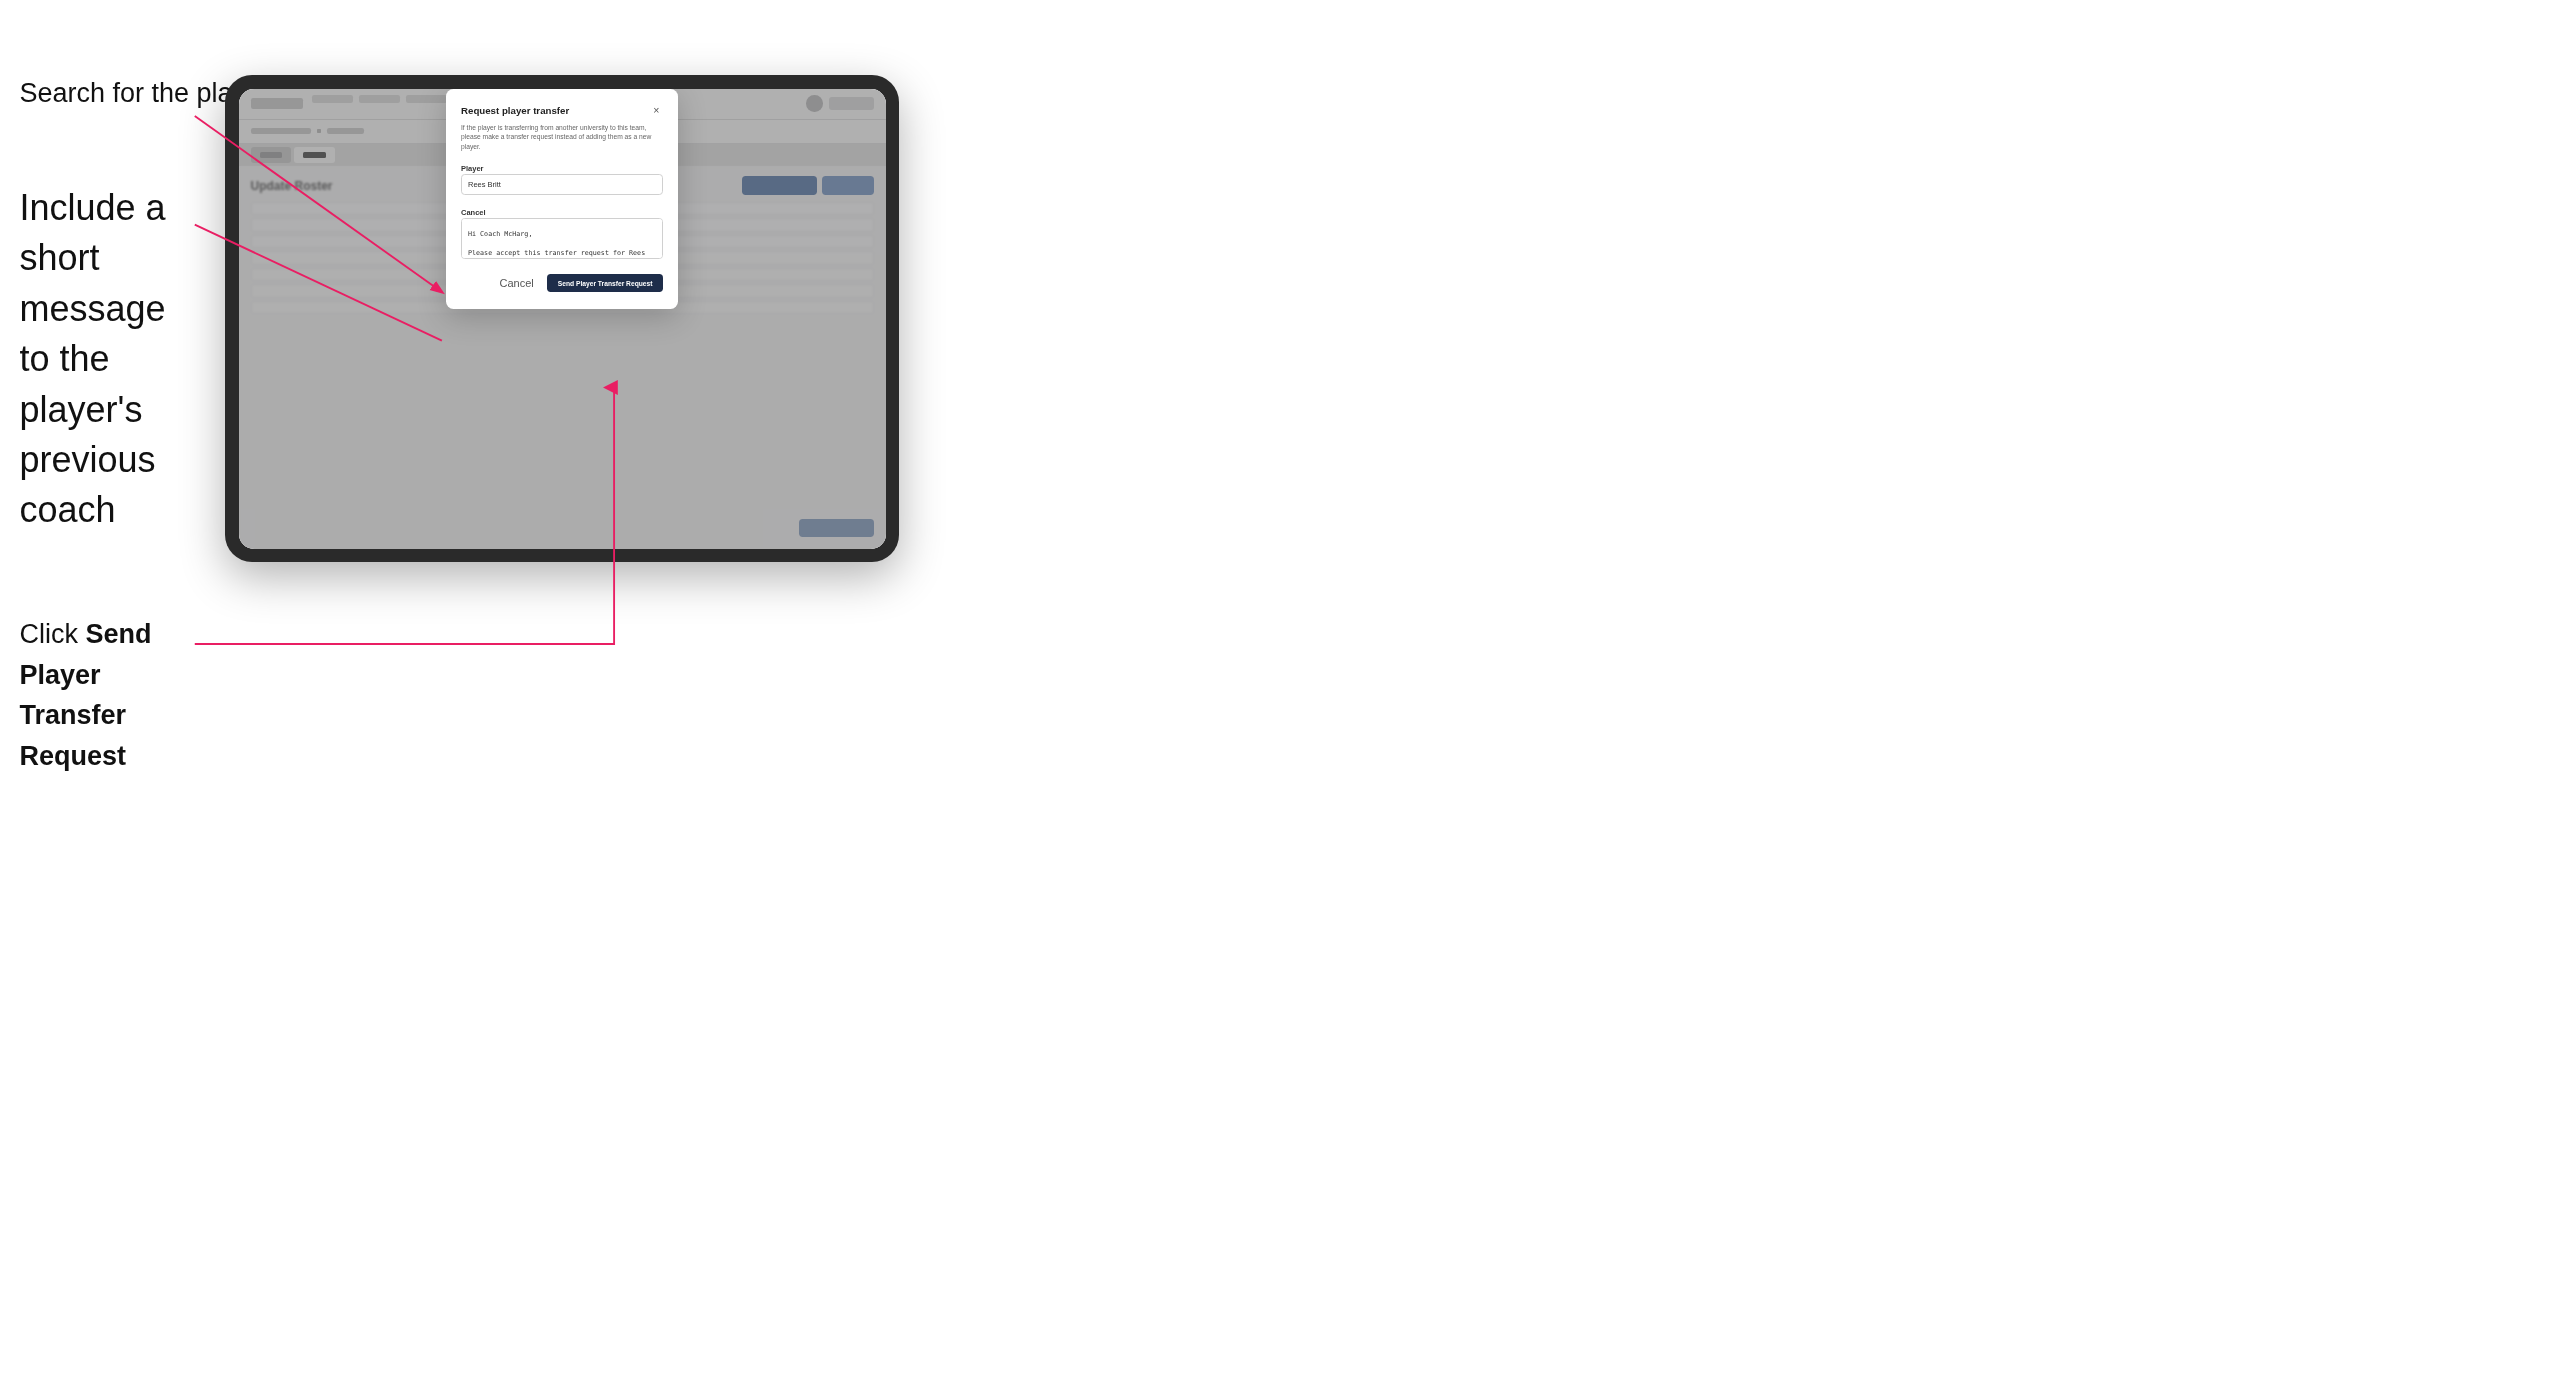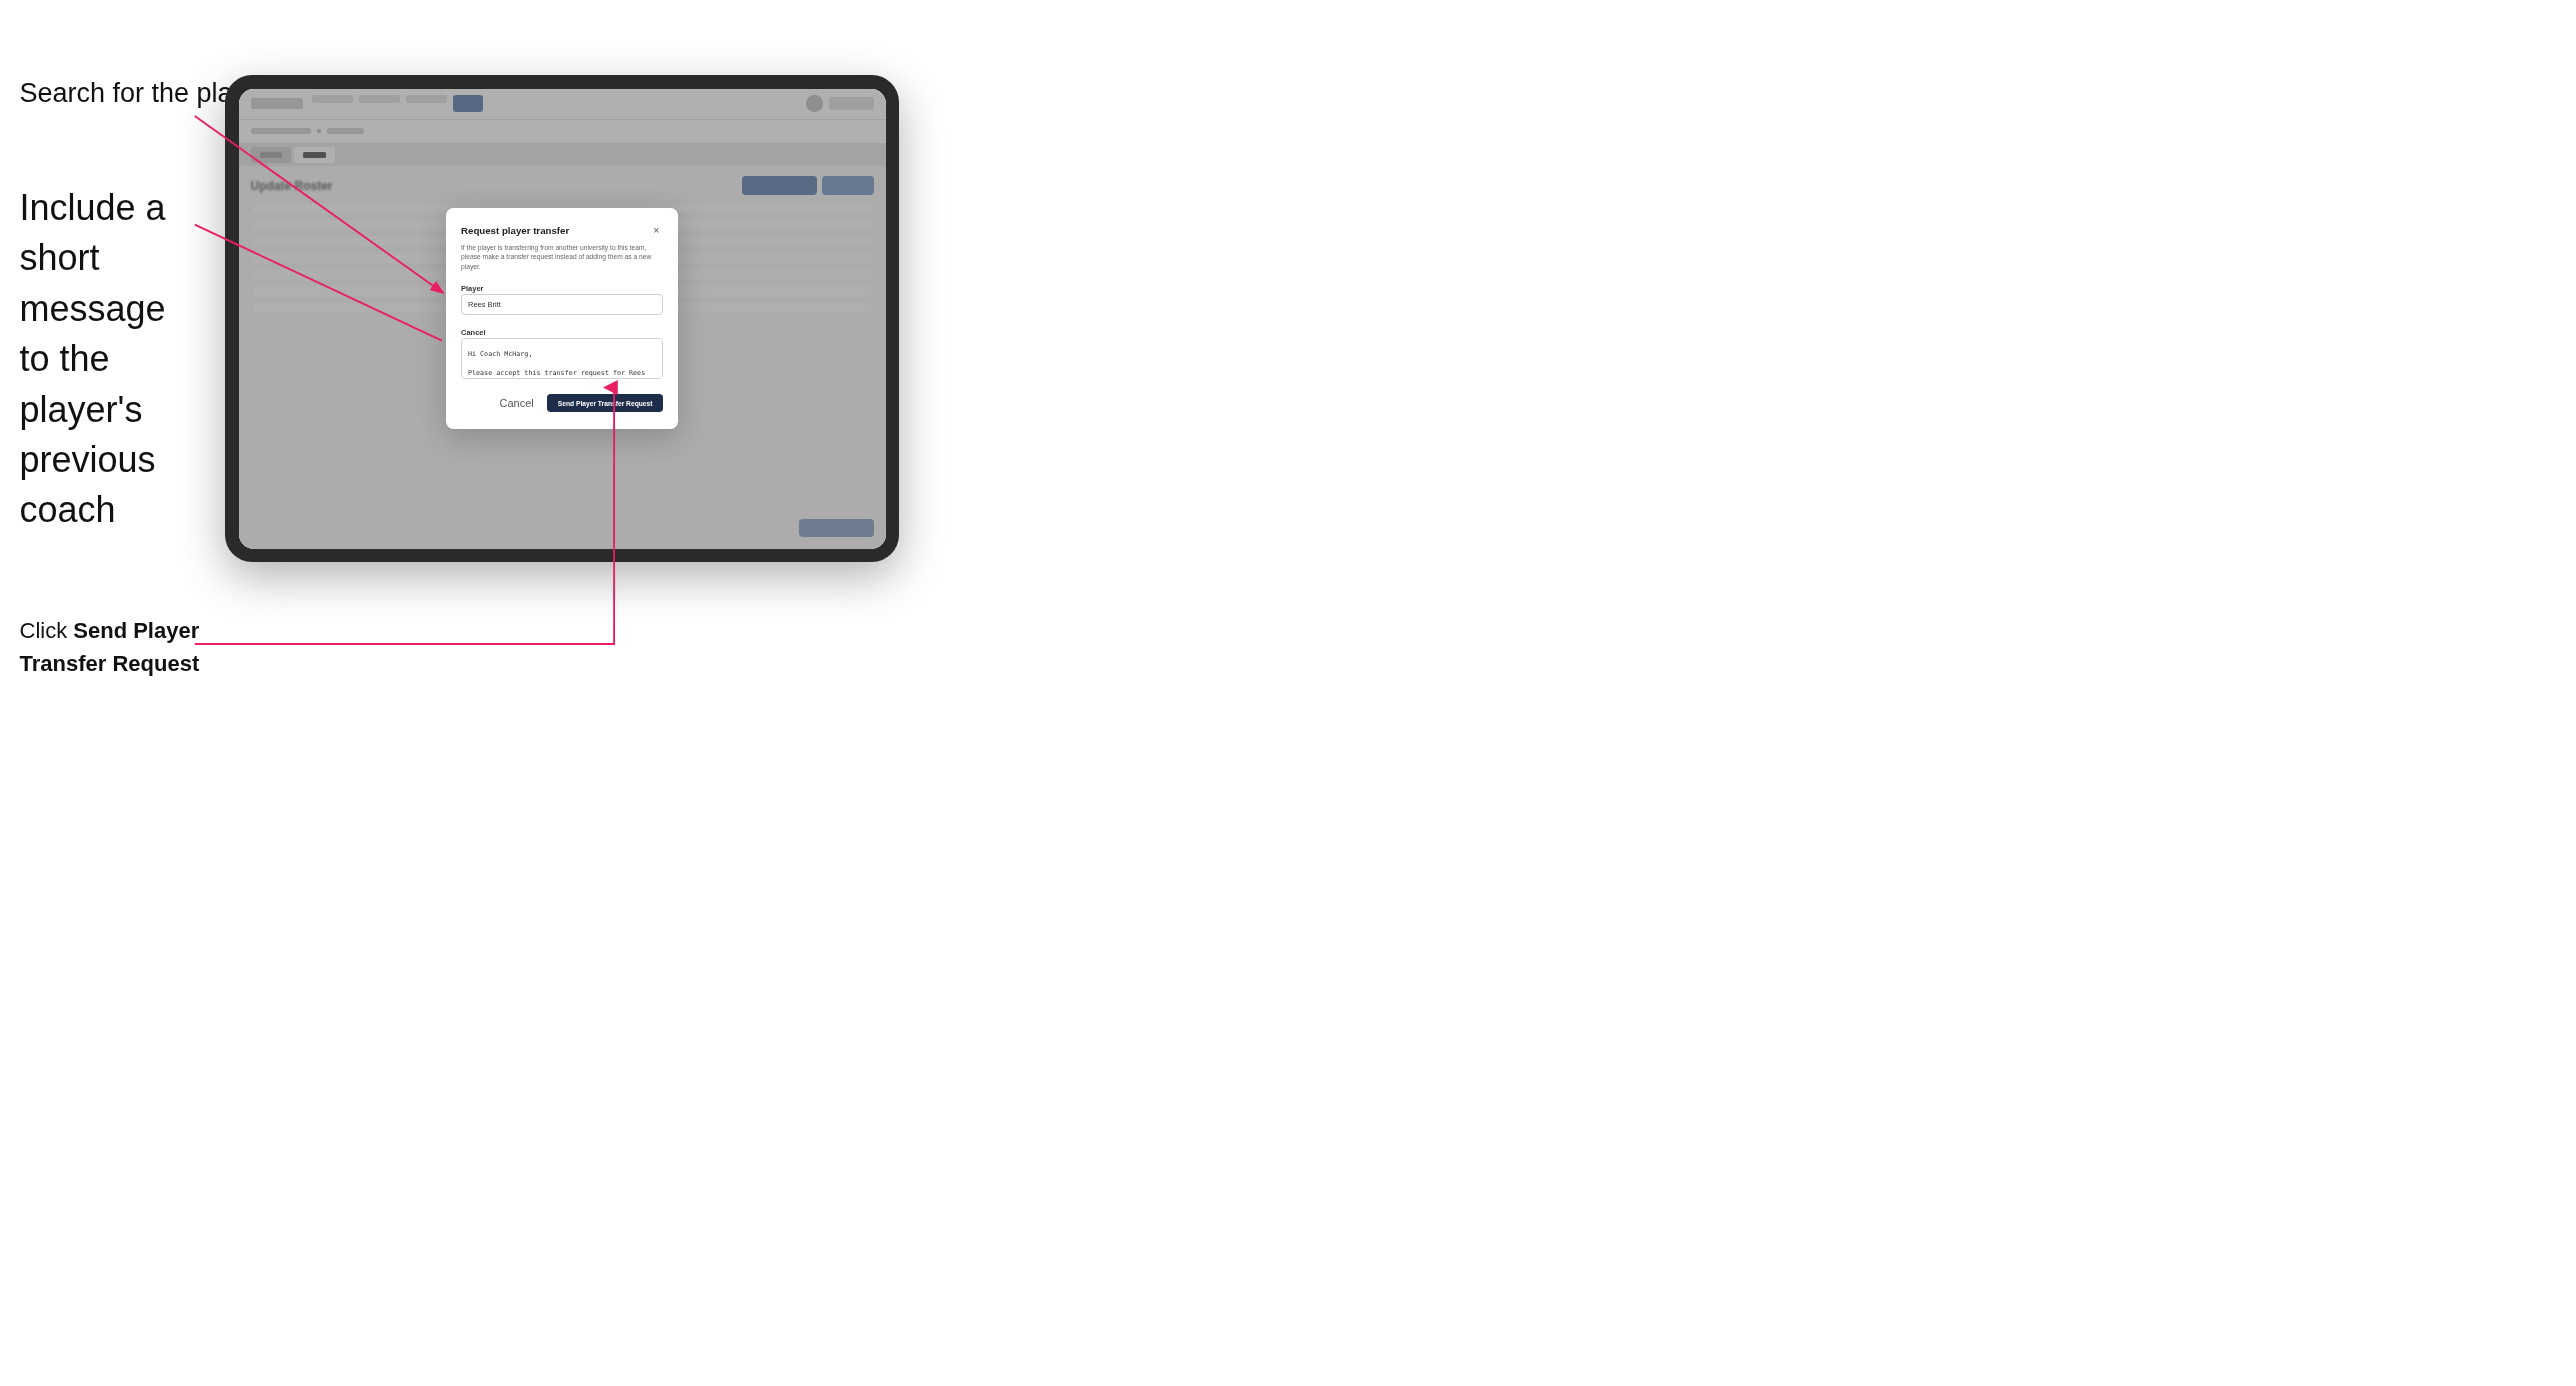--- a/index.html
+++ b/index.html
@@ -257,21 +257,21 @@
       border-radius: 3.7px;
       opacity: 0.5;
     }
 
     
     .modal-overlay {
       position: absolute;
       top: 0; left: 0; right: 0; bottom: 0;
       background: rgba(0,0,0,0.3);
       display: flex;
-      align-items: center;
+      align-items: flex-start;
       justify-content: center;
     }
 
     
     .modal {
       background: #fff;
       border-radius: 7.5px;
       width: 232px;
       padding: 15px;
       box-shadow: 0 7.5px 30px rgba(0,0,0,0.2);
@@ -390,21 +390,21 @@
 <body>
 
 <div class="annotation-search">
   <span>Search for the player.</span>
 </div>
 
 <div class="annotation-message">
   <span>Include a short message<br>to the player's previous<br>coach</span>
 </div>
 
-<div class="annotation-click" style="position:absolute; left:19.5px; top:614px; font-size:22px; line-height:1.5;text-align:center;">
+<div class="annotation-click" style="position:absolute; left:19.5px; top:614px; font-size:27px; line-height:1.5;">
   <span>Click <strong>Send Player<br>Transfer Request</strong></span>
 </div>
 
 <div class="tablet-frame">
   <div class="tablet-screen">
     <div class="app-bg">
 
       <div class="nav-bar">
         <div class="nav-logo"></div>
         <div class="nav-links">

